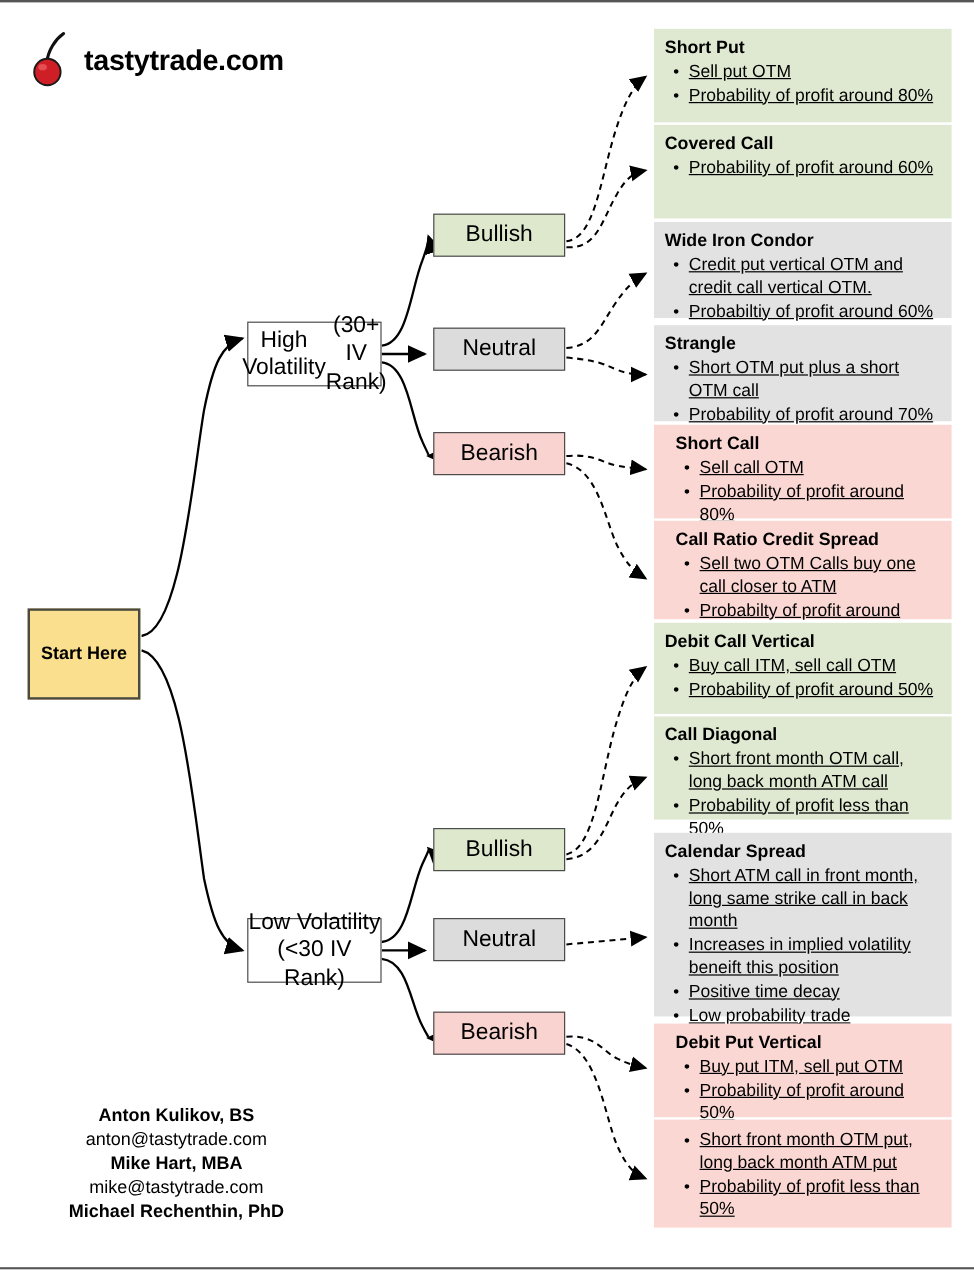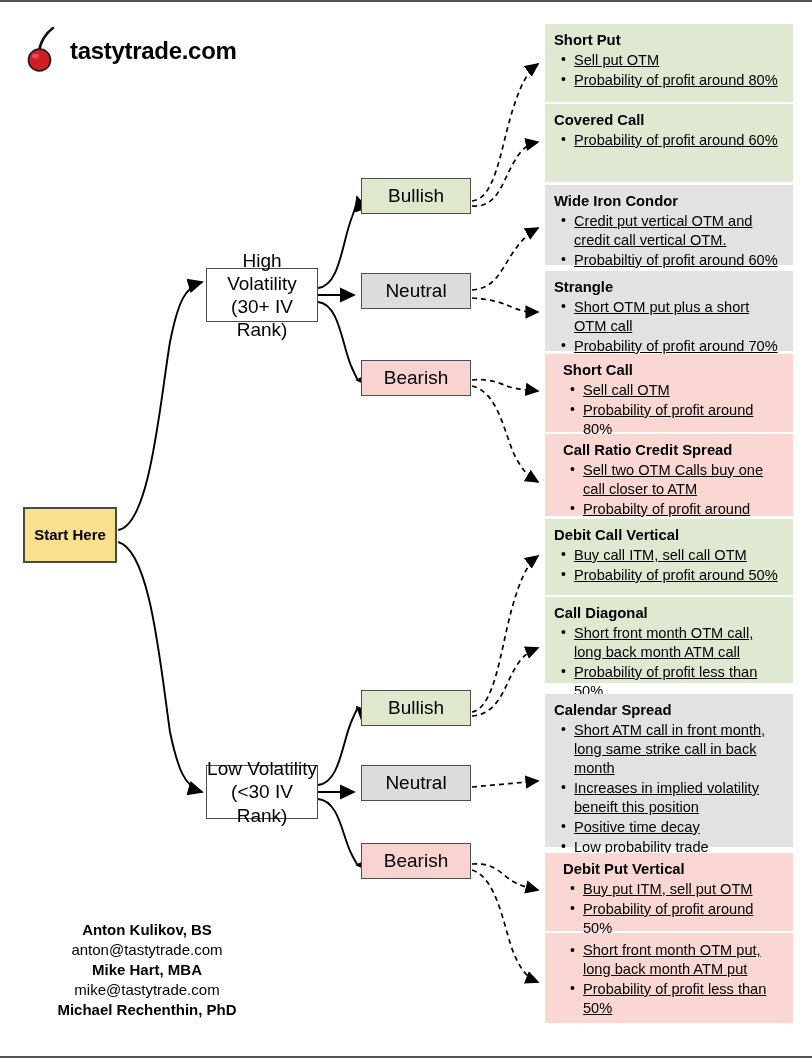--- a/index.html
+++ b/index.html
@@ -181,25 +181,25 @@
       <path d="M472,710 C495,705 500,650 512,606 C520,578 527,562 538,554"></path>
       <path d="M472,714 C498,712 504,686 514,668 C522,654 528,650 538,646"></path>
 
       <path d="M472,785 L538,779"></path>
 
       <path d="M472,862 C496,860 502,874 514,880 C524,885 530,886 538,888"></path>
       <path d="M472,868 C498,876 504,928 514,952 C522,970 528,976 538,980"></path>
     </g>
   </svg>
 
-  <div class="node start" style="left:23px; top:505px; width:94px; height:56px;">
+  <div class="node start" style="left:23px; top:505px; width:94px; height:76px;">
     <span>Start Here</span>
   </div>
 
-  <div class="node white" style="left:206px; top:266px; width:112px; height:54px; flex-direction:column;">
+  <div class="node white" style="left:206px; top:266px; width:112px; height:54px; ">
     <span>High Volatility</span>
     <span>(30+ IV Rank)</span>
   </div>
 
   <div class="node white" style="left:206px; top:763px; width:112px; height:54px; flex-direction:column;">
     <span>Low Volatility</span>
     <span>(&lt;30 IV Rank)</span>
   </div>
 
   <div class="node green" style="left:361px; top:176px; width:110px; height:36px;">

